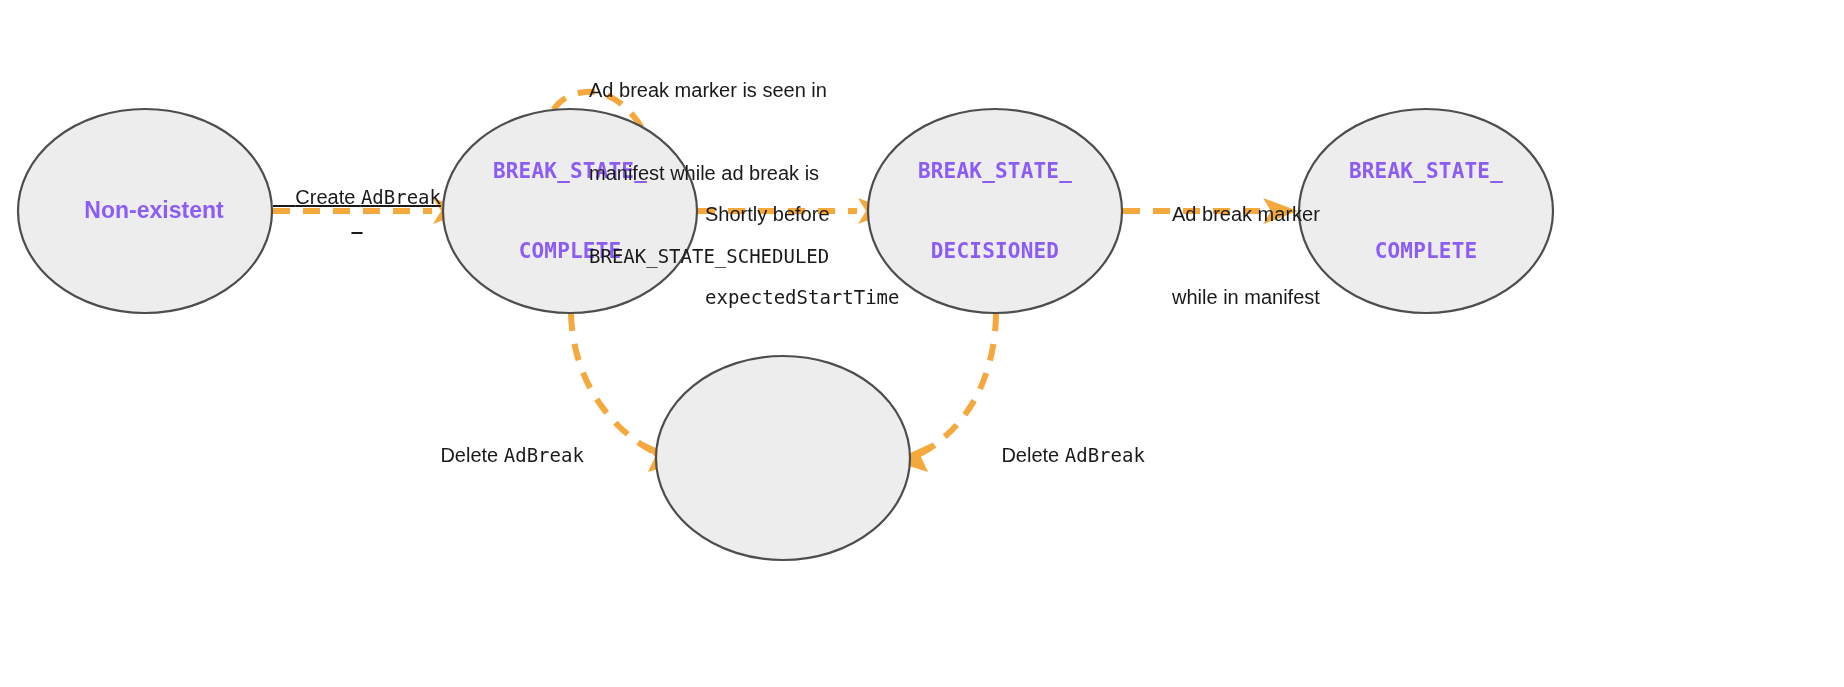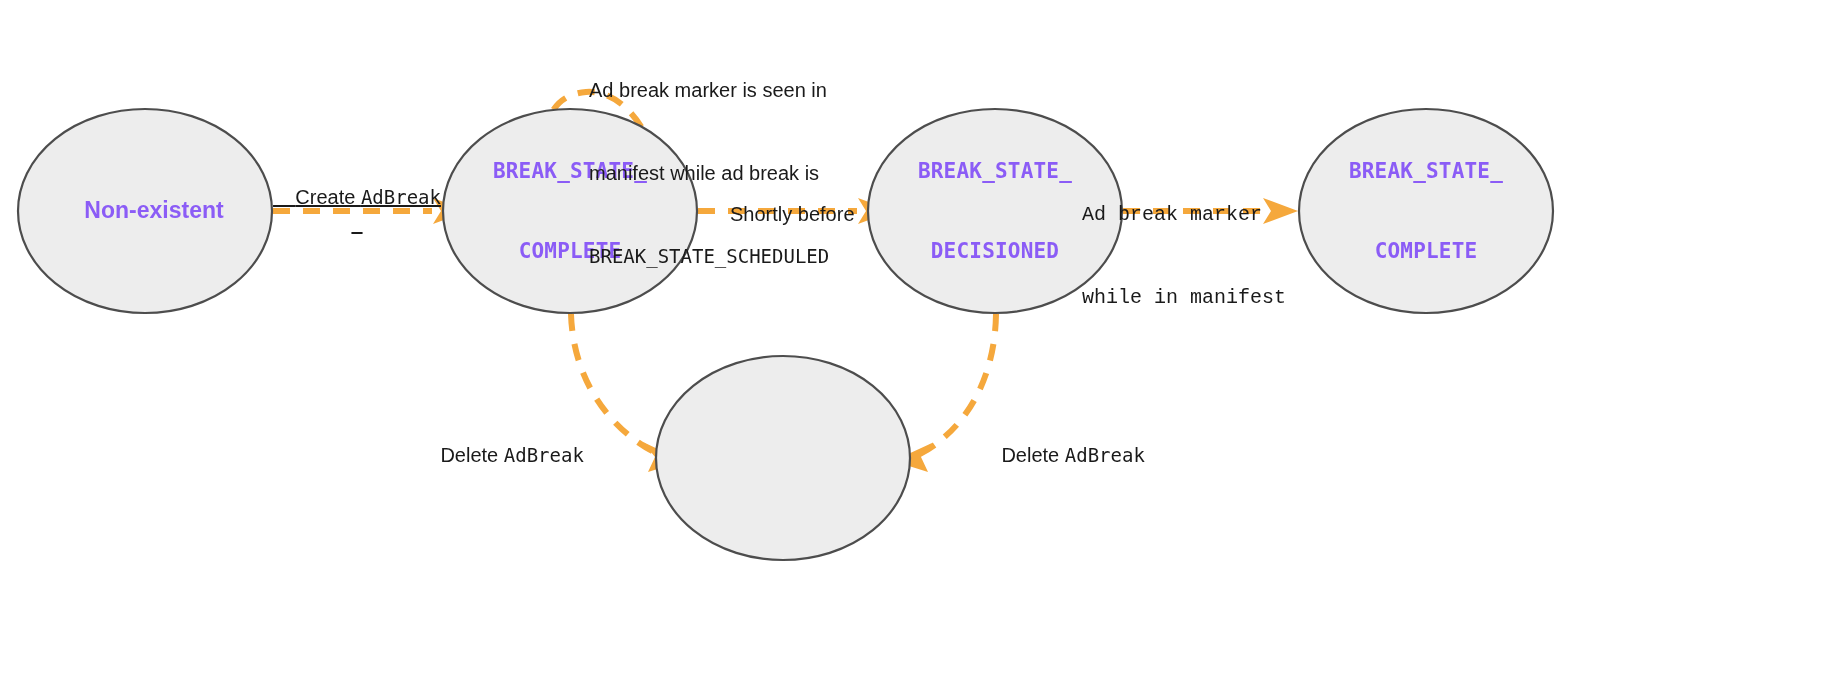--- a/index.html
+++ b/index.html
@@ -145,25 +145,26 @@
   <div class="edge-label center" style="left:357px; top:156px;text-decoration:underline;">
     <span>Create </span><span class="mono">AdBreak</span>
   </div>
 
   <div class="edge-label lead" style="left:589px; top:22px;">
     <div>Ad break marker is seen in</div>
     <div>manifest while ad break is</div>
     <div class="mono">BREAK_STATE_SCHEDULED</div>
   </div>
 
-  <div class="edge-label lead" style="left:705px; top:146px;margin-left:25px;">
+  <div class="edge-label lead" style="left:705px; top:146px;">
     <div>Shortly before</div>
+    <div class="mono">expectedStartTime</div>
   </div>
 
-  <div class="edge-label lead" style="left:1082px; top:146px;font-family:Liberation Mono, monospace;">
+  <div class="edge-label lead" style="left:1172px; top:146px;">
     <div>Ad break marker</div>
     <div>while in manifest</div>
   </div>
 
   <div class="edge-label center" style="left:501px; top:414px;">
     <span>Delete </span><span class="mono">AdBreak</span>
   </div>
 
   <div class="edge-label center" style="left:1062px; top:414px;">
     <span>Delete </span><span class="mono">AdBreak</span>

